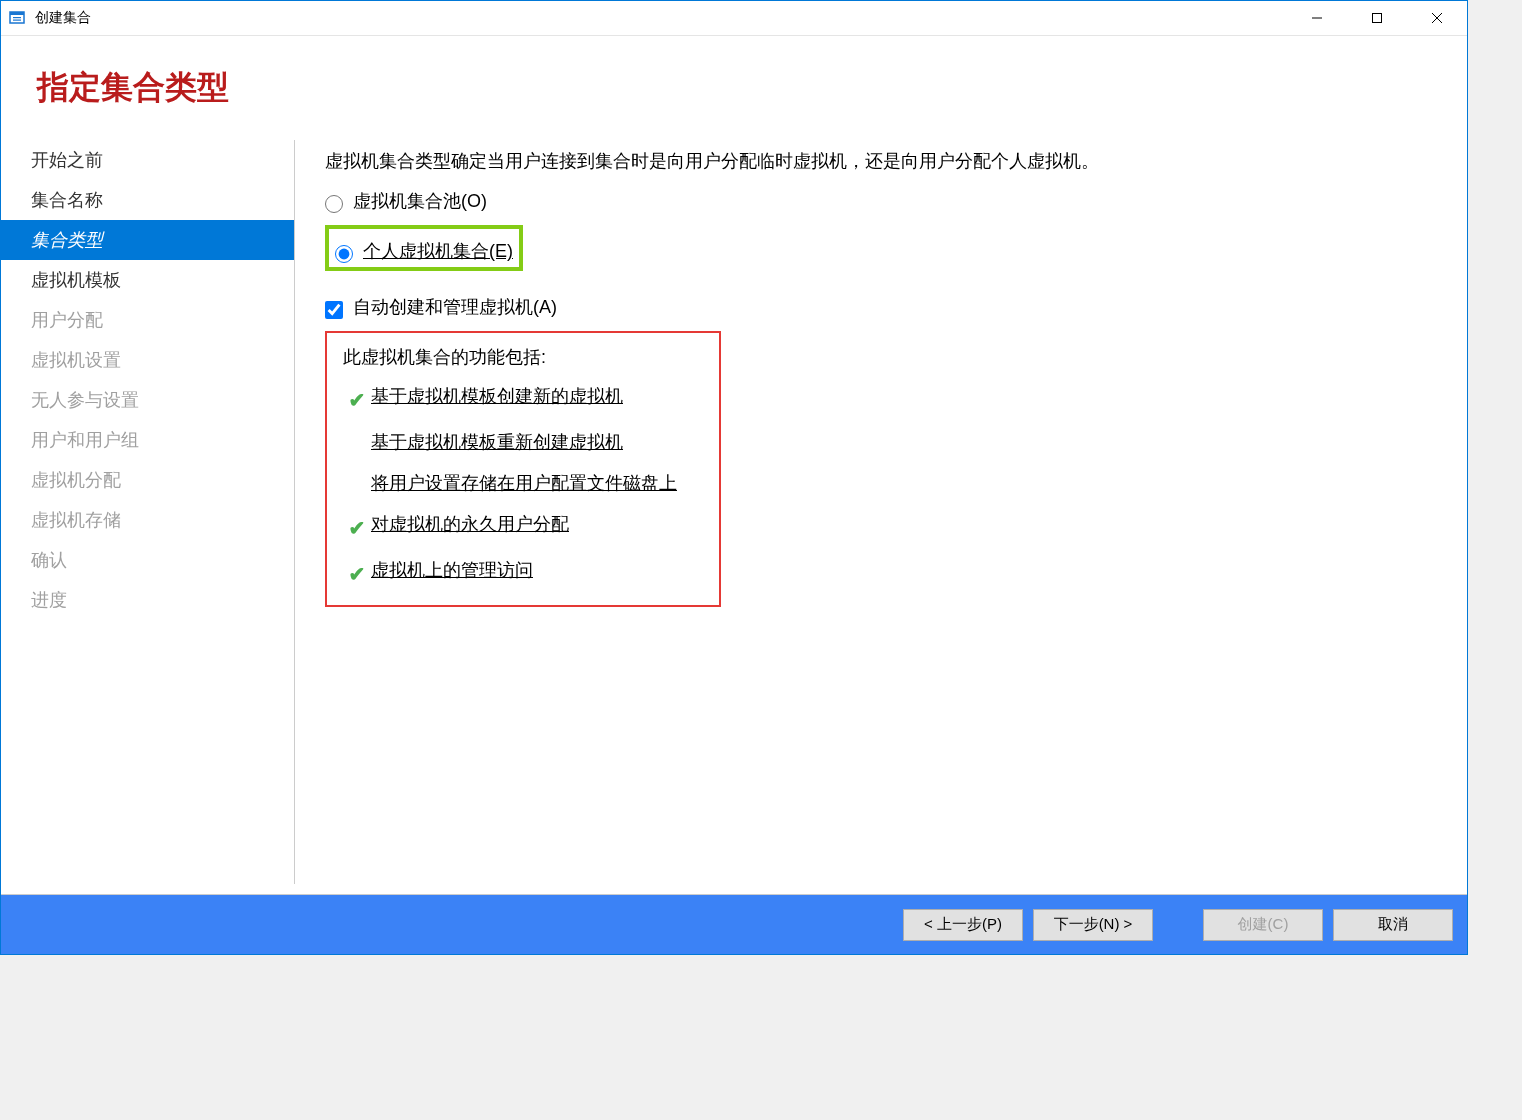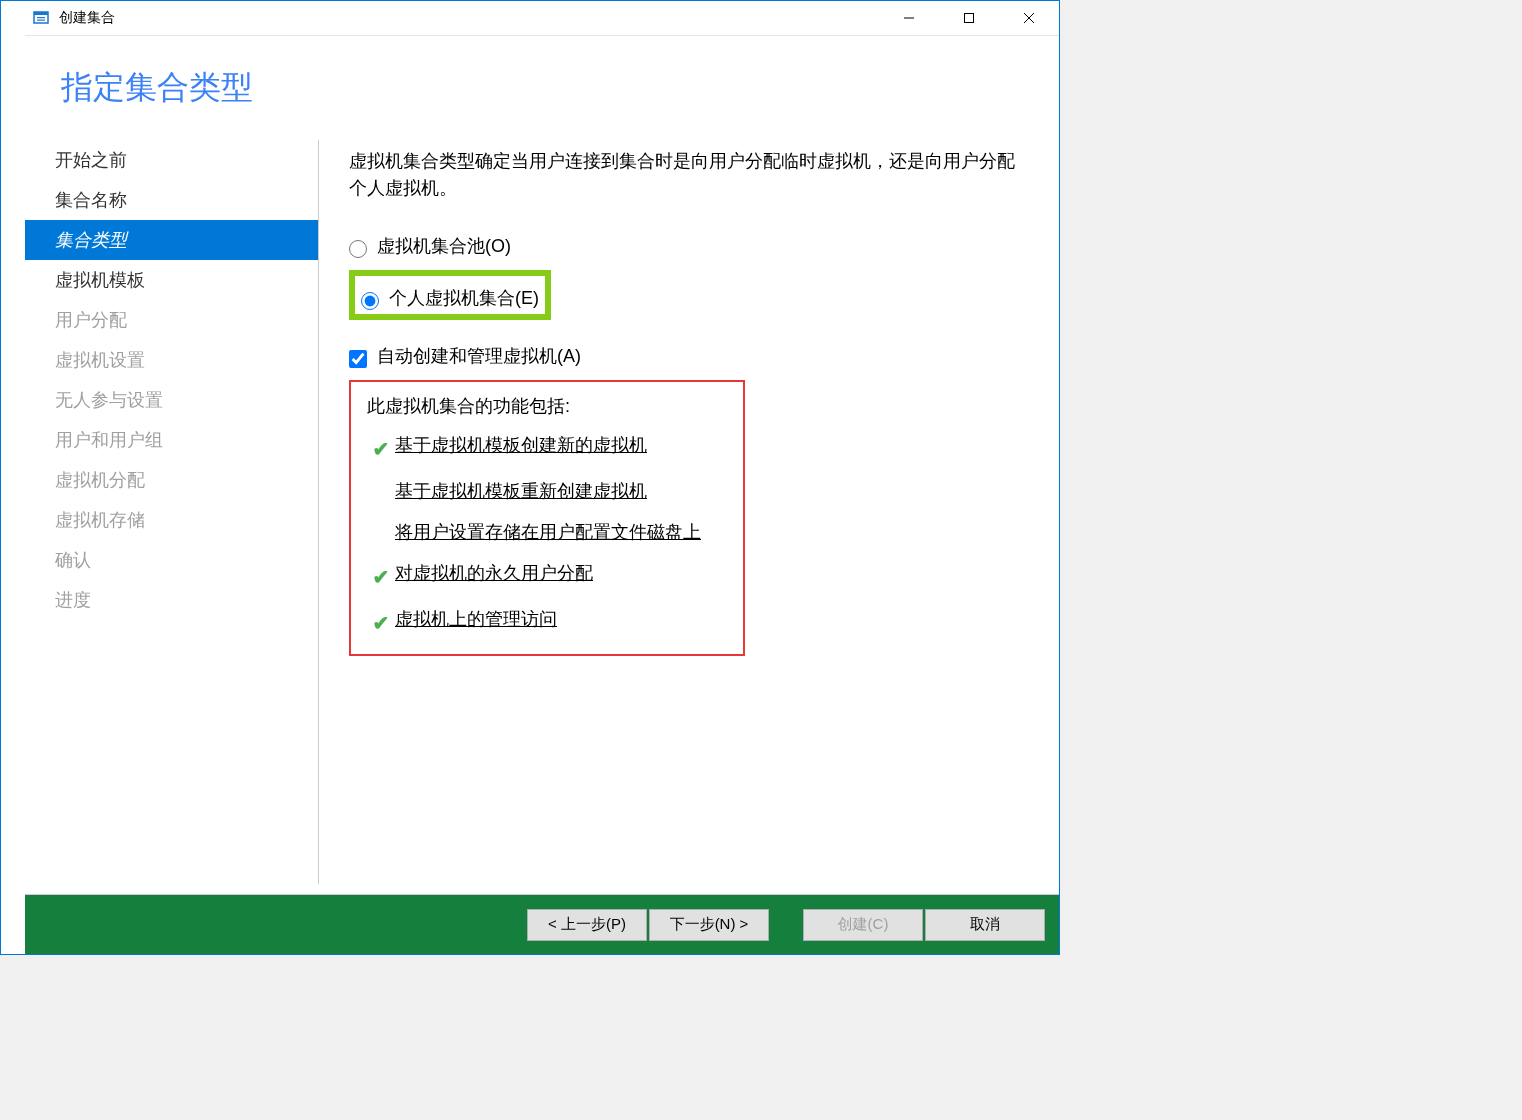--- a/index.html
+++ b/index.html
@@ -8,28 +8,27 @@
       box-sizing: border-box;
       font-family: "Microsoft YaHei", "Segoe UI", sans-serif;
     }
     body {
       background: #f0f0f0;
       display: flex;
       align-items: flex-start;
       justify-content: flex-start;
     }
     .window {
-      width: 1060px;
+      width: 1468px;
       height: 955px;
       background: #ffffff;
       border: 1px solid #0078d7;
       display: flex;
       flex-direction: column;
       position: relative;
-      padding-left: 24px;
     }
     .titlebar {
       height: 35px;
       background: #ffffff;
       display: flex;
       align-items: center;
       padding-left: 8px;
       border-bottom: 1px solid #e5e5e5;
       font-size: 14px;
       color: #000;
@@ -50,22 +49,22 @@
       align-items: center;
       justify-content: center;
       cursor: pointer;
       font-size: 12px;
     }
     .header {
       padding: 30px 36px 20px 36px;
     }
     .page-title {
       font-size: 32px;
-      font-weight: 400;
-      color: #3b82f6;
+      font-weight: 700;
+      color: #b91c1c;
     }
     .body {
       flex: 1;
       display: flex;
       overflow: hidden;
     }
     .sidebar {
       width: 293px;
       padding-top: 10px;
     }
@@ -92,43 +91,44 @@
       margin-top: 10px;
       margin-bottom: 10px;
     }
     .content {
       flex: 1;
       padding: 18px 30px 20px 30px;
       font-size: 18px;
       color: #000;
     }
     .desc {
-      margin-bottom: 26px;
+      margin-bottom: 8px;
       line-height: 1.5;
     }
     .radio-row, .check-row {
       display: flex;
       align-items: flex-end;
       margin-bottom: 12px;
       height: 30px;
     }
     .radio-row input[type=radio], .check-row input[type=checkbox] {
       width: 18px;
       height: 18px;
       margin-right: 10px;
       cursor: pointer;
     }
     .radio-row label, .check-row label {
       cursor: pointer;
     }
     .highlight-box {
-      border: 6px solid #84cc16;
+      border: 4px solid #84cc16;
       padding: 4px 6px;
       display: inline-flex;
       align-items: center;
+      text-decoration: underline;
     }
     .checkbox-spacer {
       height: 18px;
     }
     .features-box {
       border: 2px solid #e53935;
       padding: 12px 16px 16px 16px;
       width: 396px;
       margin-top: 12px;
     }
@@ -156,26 +156,26 @@
       text-decoration: underline;
     }
     .checkmark {
       color: #4caf50;
       font-weight: bold;
       font-size: 20px;
     }
     .footer {
       height: 60px;
       border-top: 1px solid #cccccc;
-      background: #15803d;
+      background: #3b82f6;
       display: flex;
       align-items: center;
       justify-content: flex-end;
       padding-right: 14px;
-      gap: 2px;
+      gap: 10px;
     }
     .footer-btn {
       min-width: 120px;
       height: 32px;
       background: #e1e1e1;
       border: 1px solid #adadad;
       font-size: 15px;
       cursor: pointer;
       padding: 0 12px;
     }

